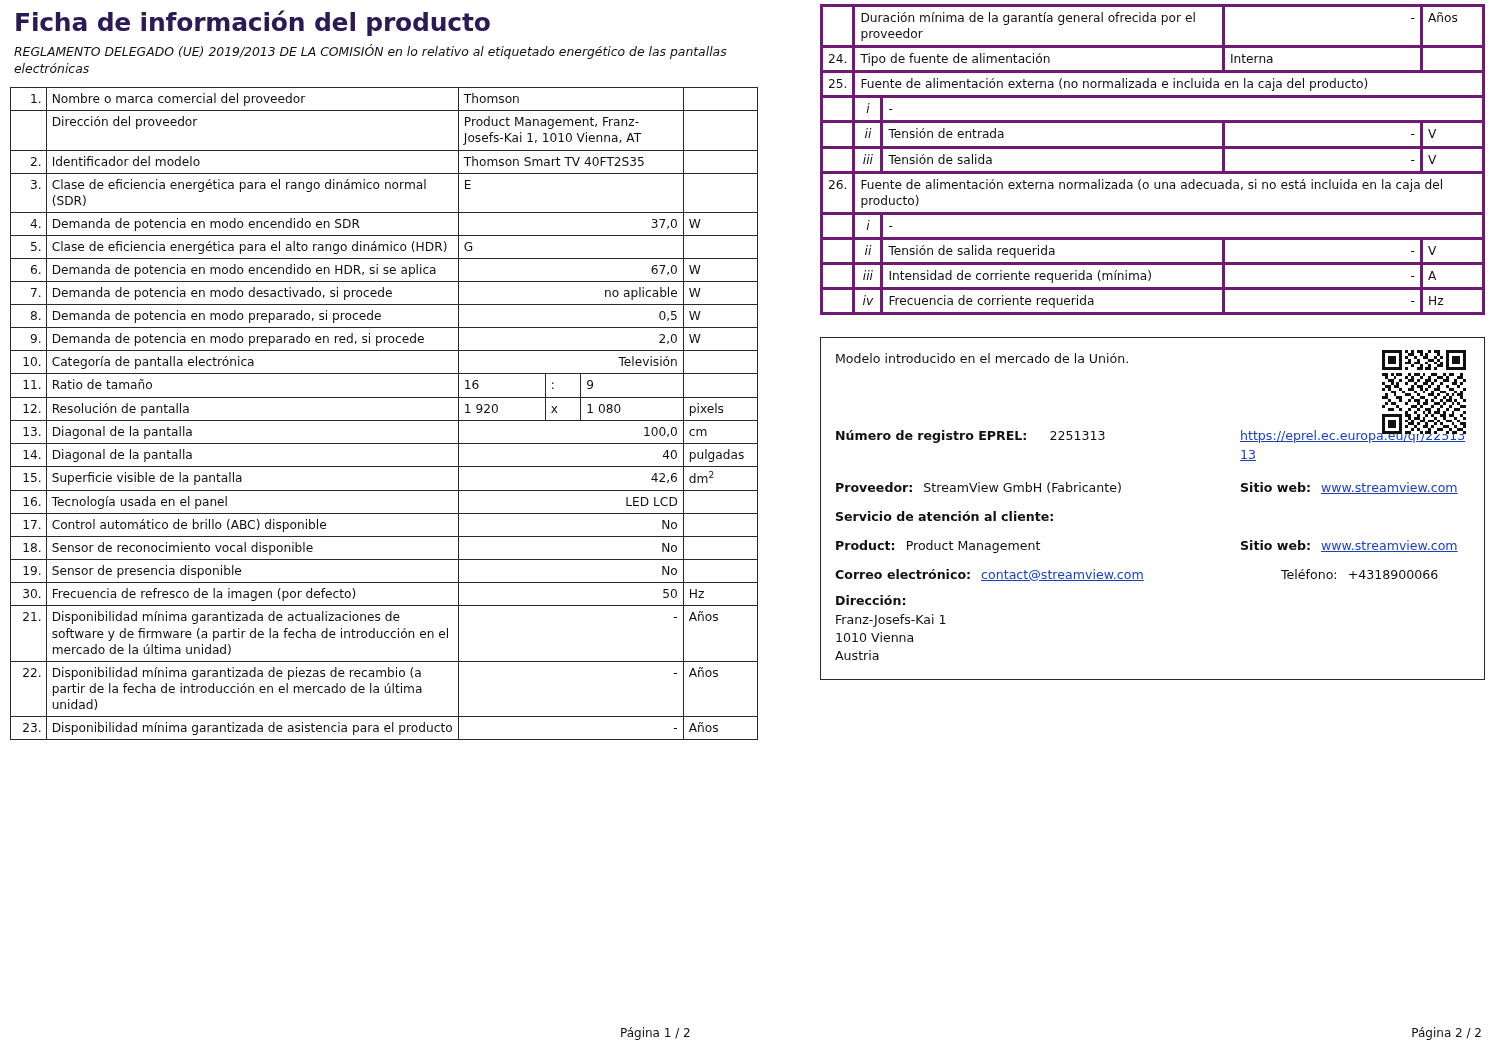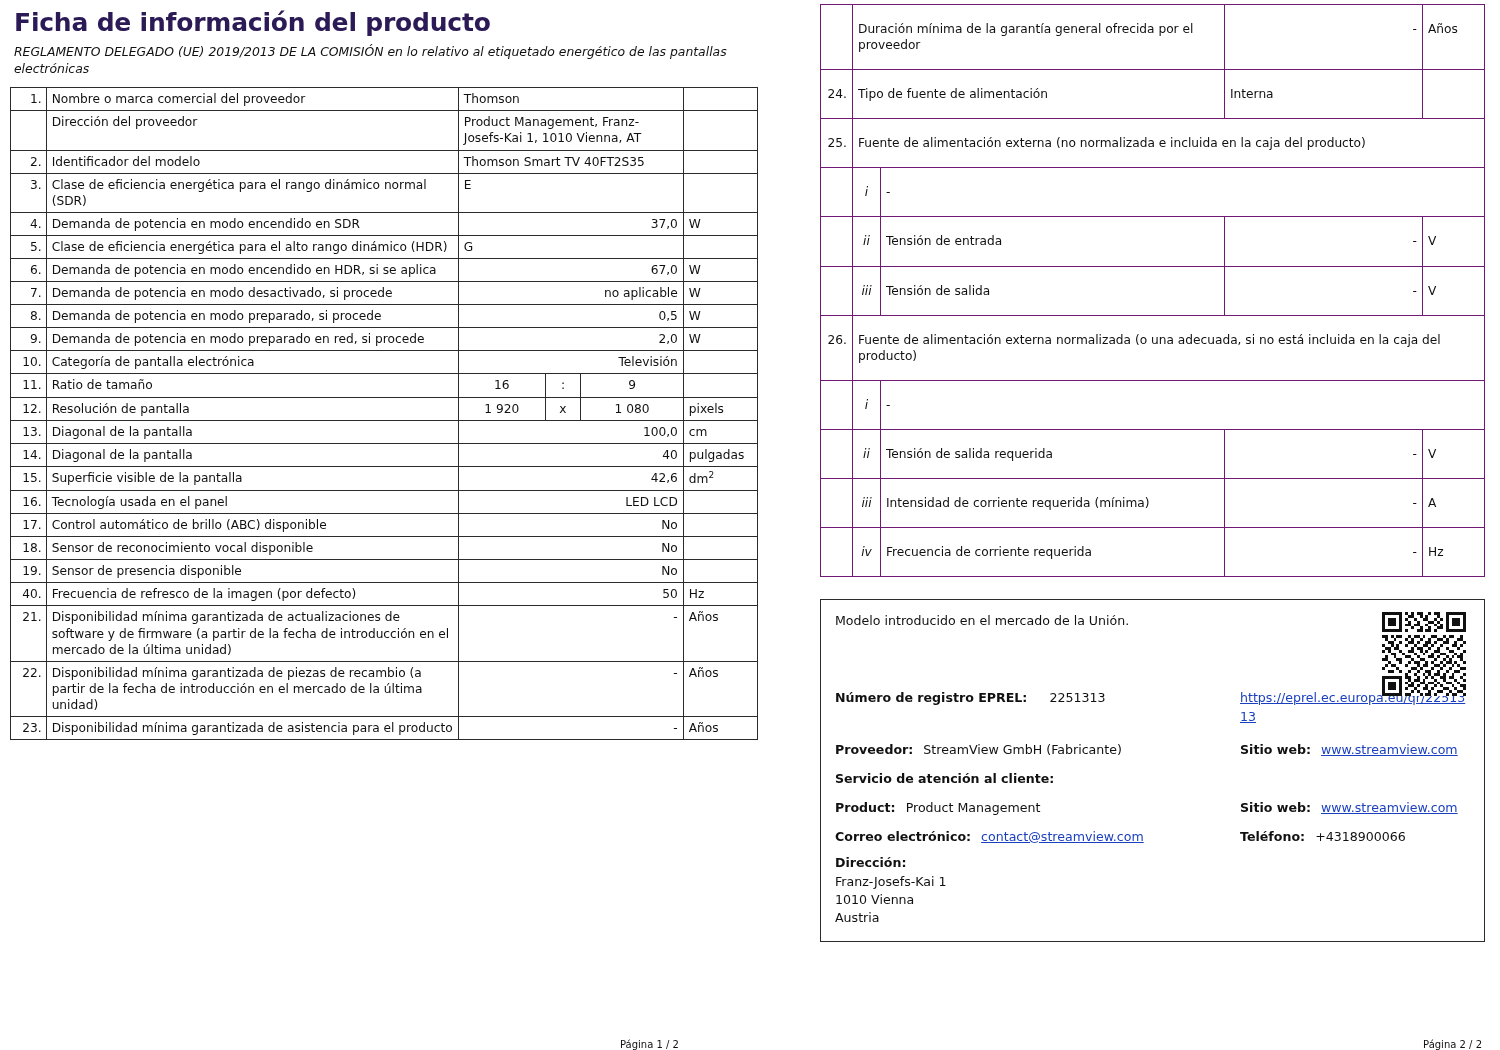--- a/index.html
+++ b/index.html
@@ -56,25 +56,25 @@
   .num {
     width: 32px;
     text-align: right;
     padding-right: 4px;
     white-space: nowrap;
   }
   .param { width: 370px; }
   .val { width: 202px; }
   .unit { width: 62px; }
   .r { text-align: right; }
-  .c { text-align: center; }
+  .c { text-align: left; }
   .hdr td { vertical-align: top; }
   
   .rt { font-size: 12.2px; }
-  .rt td { border: 1px solid #701a75; padding: 16px 5px; }
+  .rt td { border: 3px solid #701a75; padding: 3px 5px; }
   .rt .nn { width: 32px; text-align: right; white-space: nowrap; }
   .rt .rom { width: 28px; text-align: center; font-style: italic; }
   .rt .lbl { }
   .rt .v { width: 198px; text-align: right; }
   .rt .u { width: 62px; }
   .infobox {
     border: 1px solid #2b2b2b;
     margin-top: 22px;
     padding: 12px 14px 14px 14px;
     position: relative;
@@ -90,22 +90,22 @@
   .kv { margin-top: 6px; }
   .grid2 {
     display: flex;
     gap: 10px;
   }
   .grid2 .left { width: 395px; }
   .grid2 .right { flex: 1; }
   a.link { color: #1a3fbf; text-decoration: underline; word-break: break-all; }
   .footer-left, .footer-right {
     position: absolute;
-    bottom: 0;
-    font-size: 10px;
+    bottom: 10px;
+    font-size: 12px;
     color: #111;
   }
   .footer-left { left: 620px; }
   .footer-right { right: 18px; }
   .addr { margin-top: 8px; line-height: 1.45; }
   .mt12 { margin-top: 12px; }
   .sup { font-size: 9px; vertical-align: super; }
 </style>
 </head>
 <body>
@@ -236,21 +236,21 @@
             <td class="val r" colspan="3">No</td>
             <td class="unit"></td>
           </tr>
           <tr>
             <td class="num">19.</td>
             <td class="param">Sensor de presencia disponible</td>
             <td class="val r" colspan="3">No</td>
             <td class="unit"></td>
           </tr>
           <tr>
-            <td class="num">40.</td>
+            <td class="num">30.</td>
             <td class="param">Frecuencia de refresco de la imagen (por defecto)</td>
             <td class="val r" colspan="3">50</td>
             <td class="unit">Hz</td>
           </tr>
           <tr>
             <td class="num">21.</td>
             <td class="param">Disponibilidad mínima garantizada de actualizaciones de software y de firmware (a partir de la fecha de introducción en el mercado de la última unidad)</td>
             <td class="val r" colspan="3">-</td>
             <td class="unit">Años</td>
           </tr>
@@ -602,21 +602,21 @@
           <a class="link" href="#" style="margin-left:6px;">www.streamview.com</a>
         </div>
       </div>
 
       <div class="grid2 kv" style="margin-top:10px;">
         <div class="left">
           <span style="font-weight:bold;">Correo electrónico:</span>
           <a class="link" href="#" style="margin-left:6px;">contact@streamview.com</a>
         </div>
         <div class="right">
-          <span style="font-weight:bold;">Teléfono:</span>
+          <span style="font-weight:normal;margin-left:41px;">Teléfono:</span>
           <span style="margin-left:6px;">+4318900066</span>
         </div>
       </div>
 
       <div class="addr">
         <div style="font-weight:bold;">Dirección:</div>
         <div id="address-lines">
             <div>Franz-Josefs-Kai 1</div>
             <div>1010 Vienna</div>
             <div>Austria</div>

